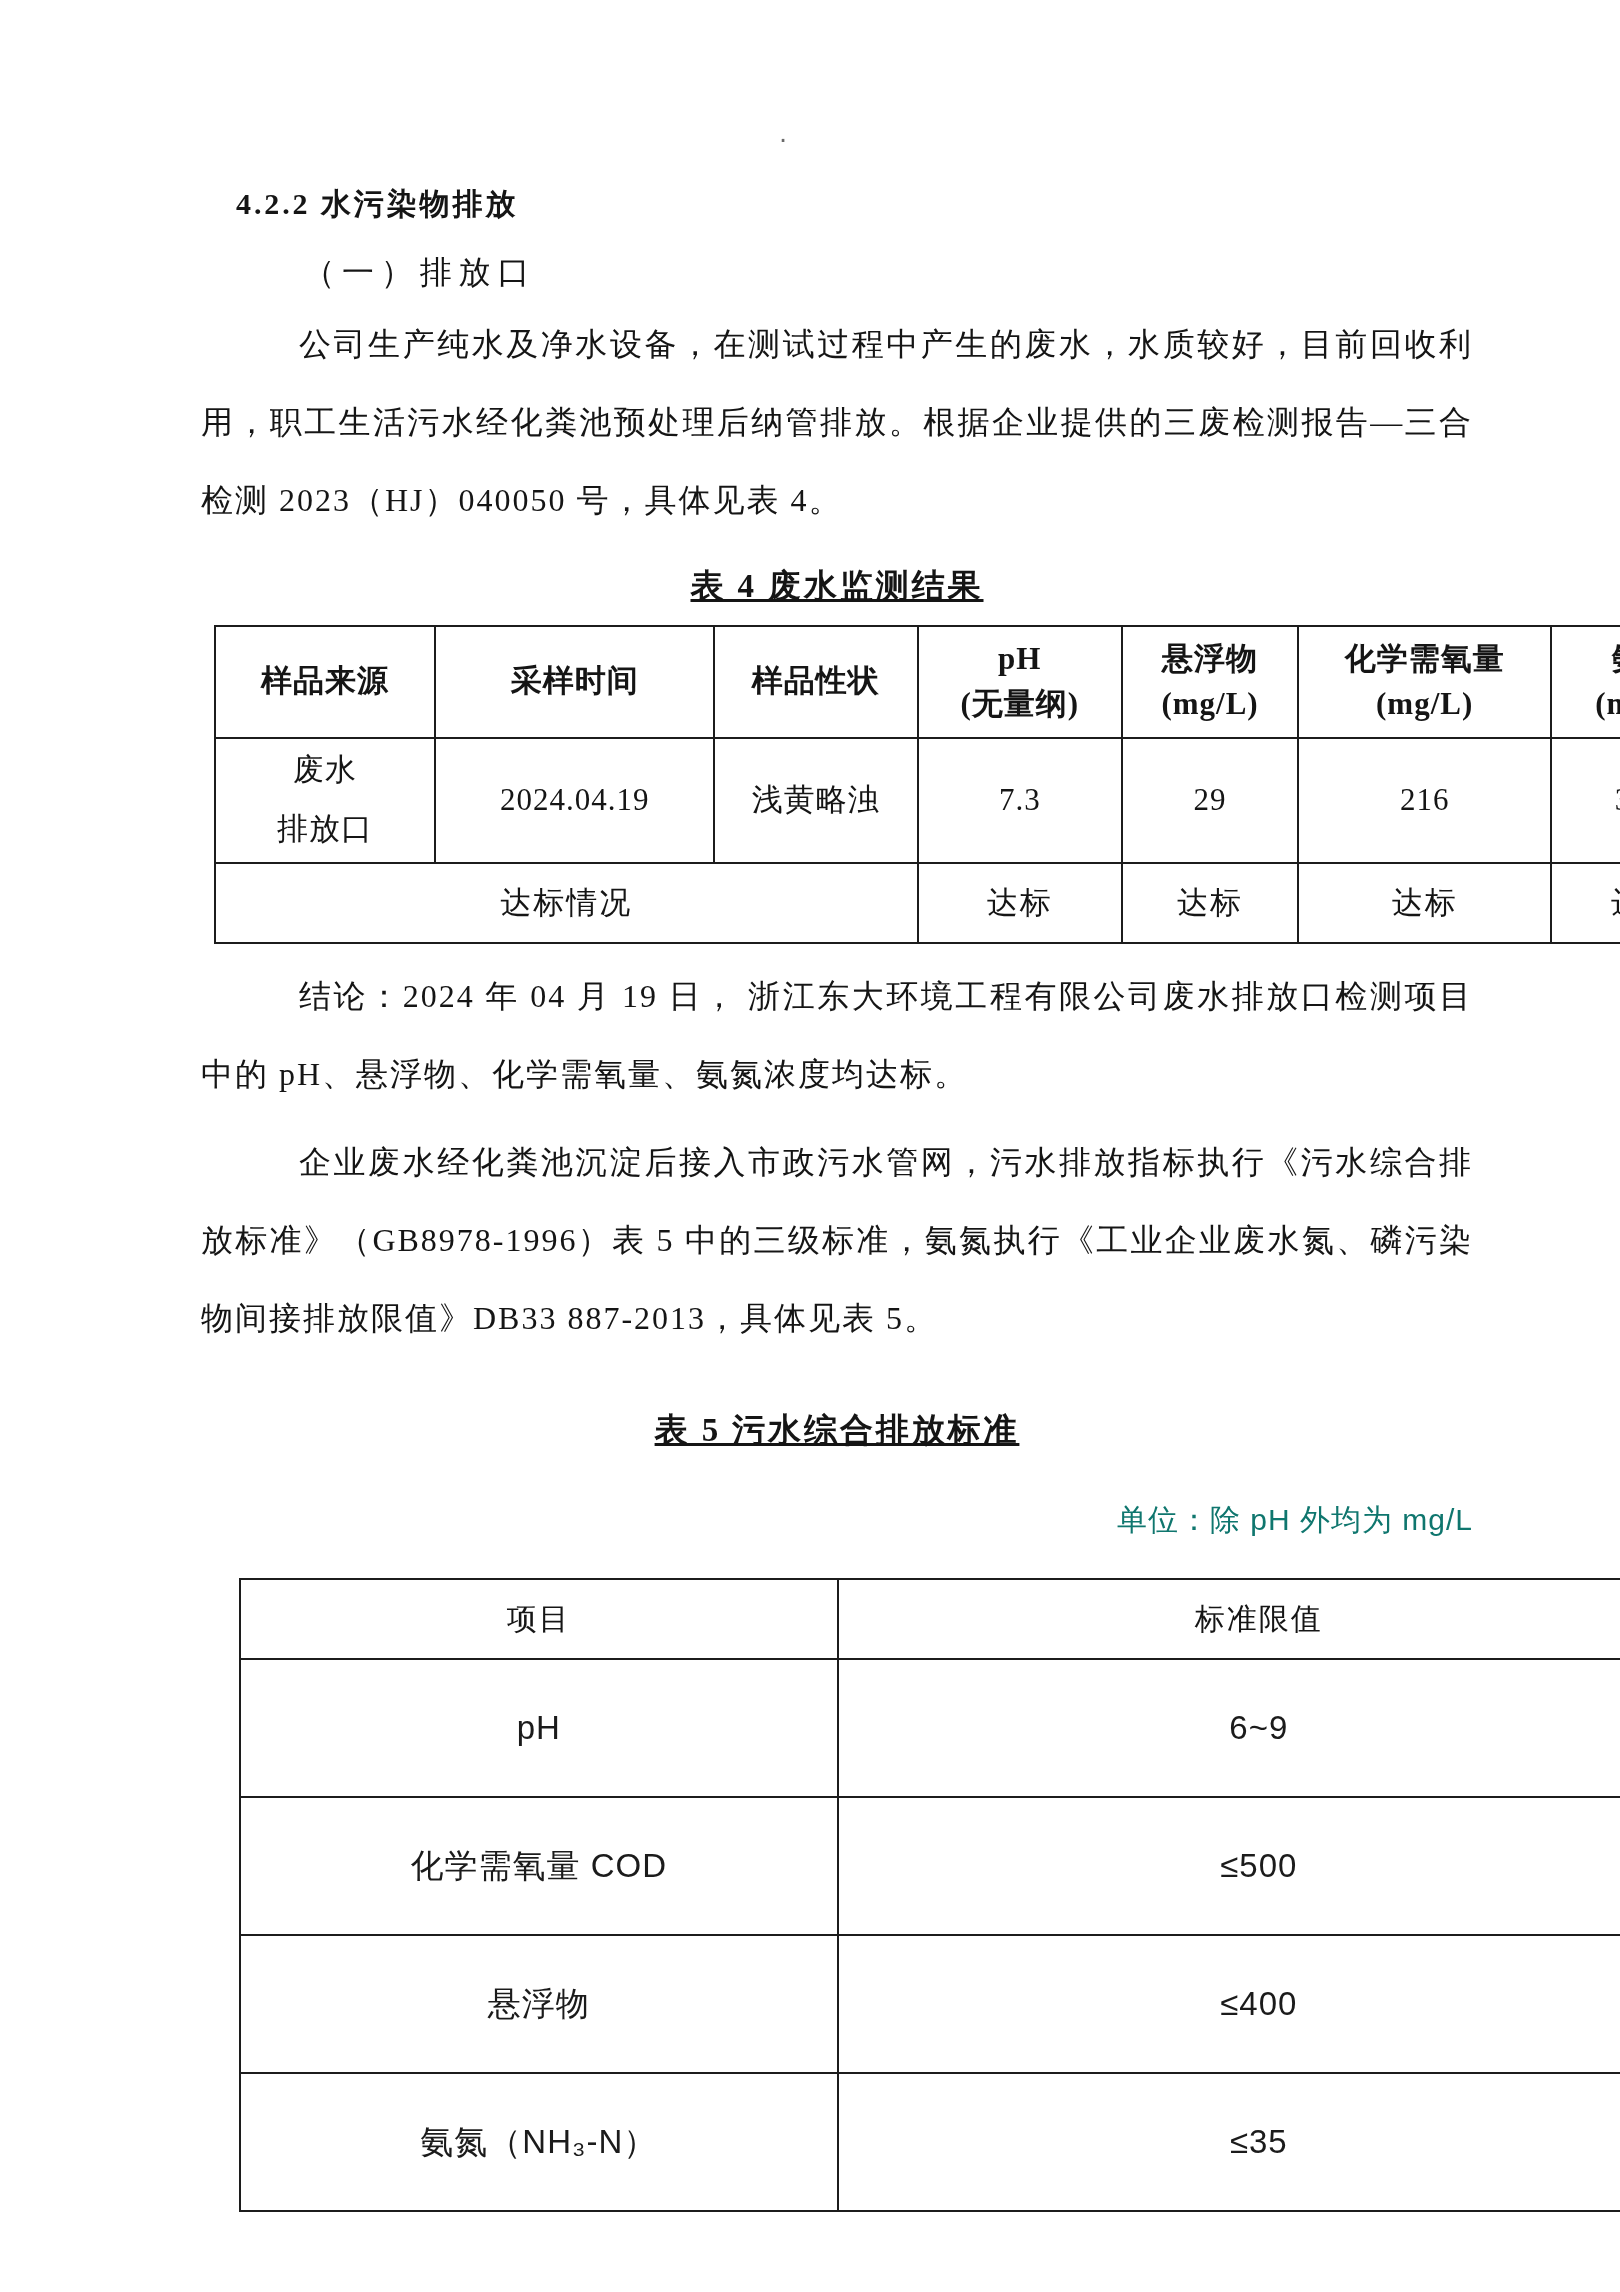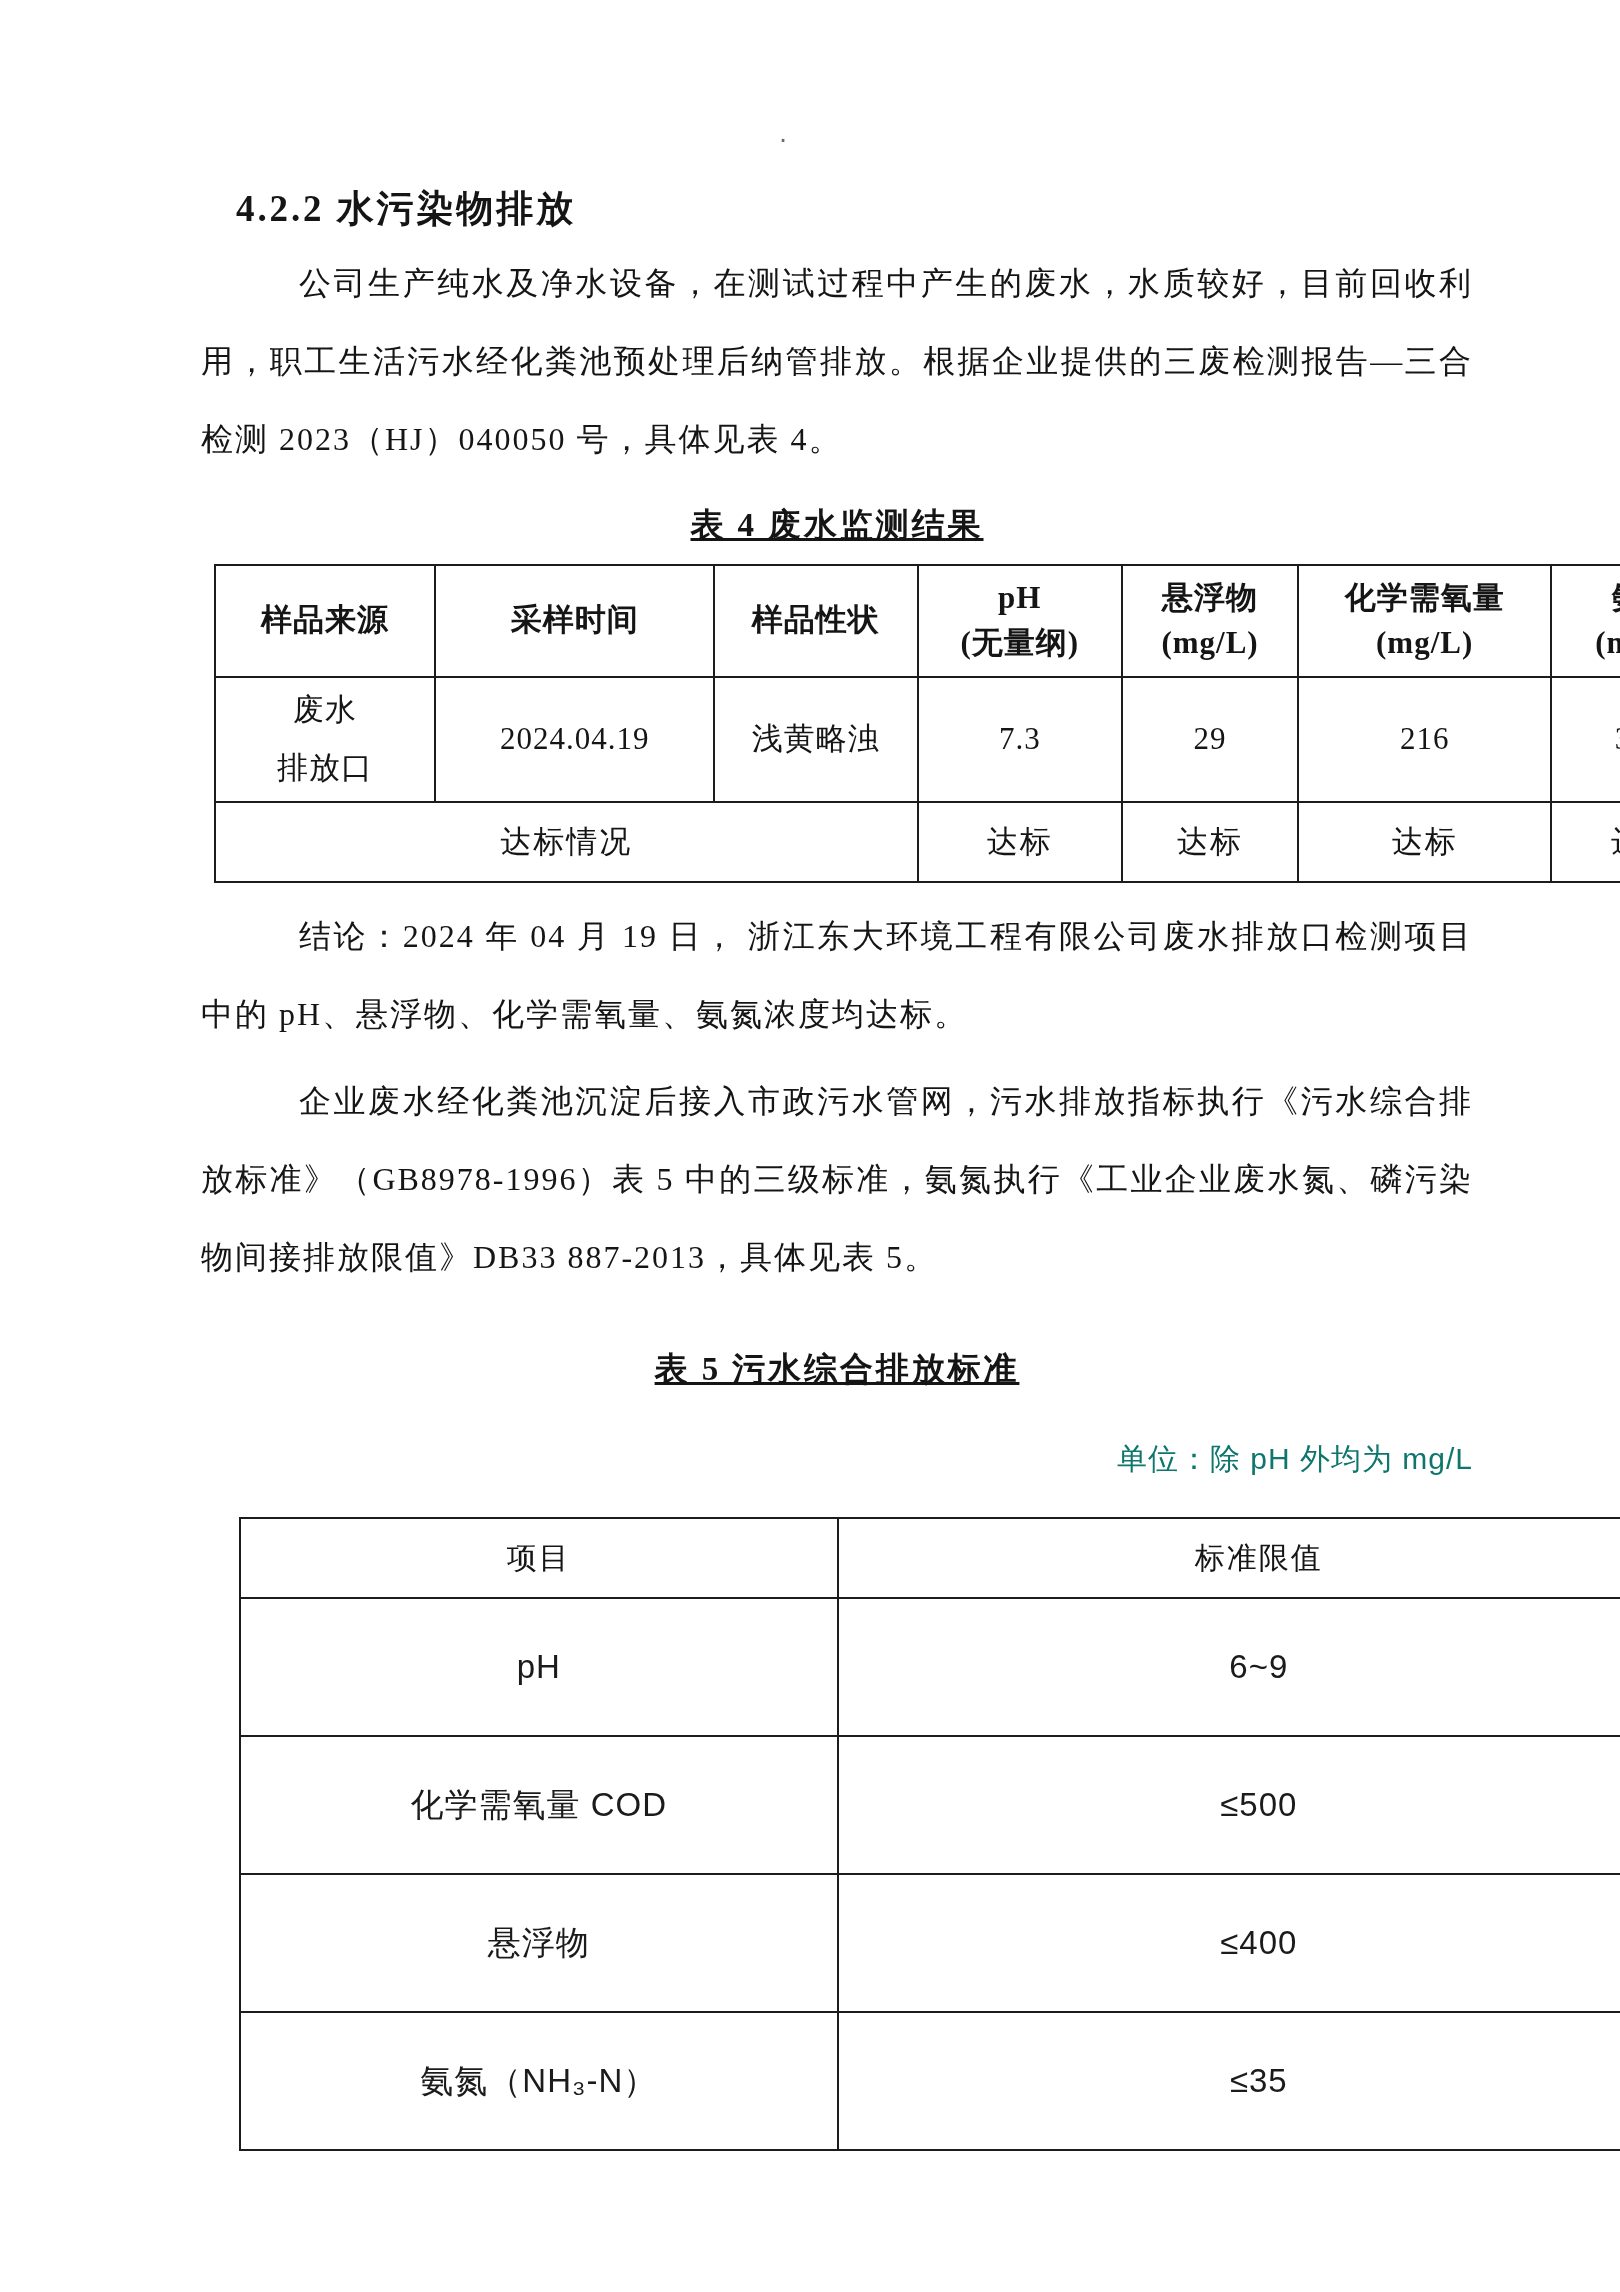--- a/index.html
+++ b/index.html
@@ -21,21 +21,21 @@
   .stray-dot {
     position: absolute;
     top: 125px;
     left: 779px;
     font-size: 25.5px;
     color: #6a6a6a;
     font-family: "DejaVu Sans", sans-serif;
   }
   .section-heading {
     margin: 0 0 0 35px;
-    font-size: 37px;
+    font-size: 30px;
     font-weight: bold;
     letter-spacing: 2.9px;
     line-height: 1.35;
   }
   .subhead {
     margin: 25.5px 0 0 102px;
     font-size: 32px;
     letter-spacing: 6.9px;
     line-height: 1.4;
   }
@@ -133,20 +133,21 @@
 </style>
 </head>
 <body>
 
 <div class="page">
 
   <span class="stray-dot">·</span>
 
   <div class="section-heading">4.2.2 水污染物排放</div>
 
+  <div class="subhead">（一）排放口</div>
 
   <p class="body-para">公司生产纯水及净水设备，在测试过程中产生的废水，水质较好，目前回收利用，职工生活污水经化粪池预处理后纳管排放。根据企业提供的三废检测报告—三合检测 2023（HJ）040050 号，具体见表 4。</p>
 
   <div class="table-title">表 4 废水监测结果</div>
 
   <table class="t4">
     <colgroup>
       <col style="width:14.5%">
       <col style="width:18.3%">
       <col style="width:13.4%">

